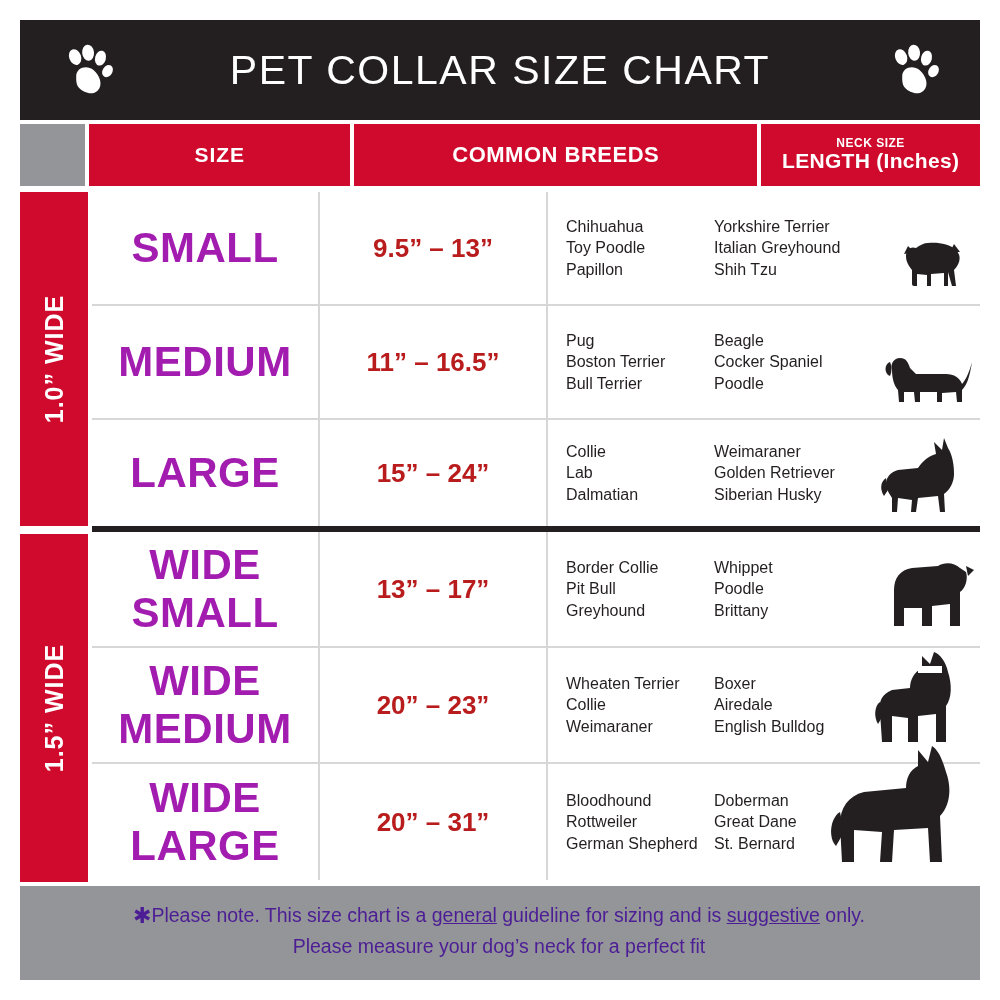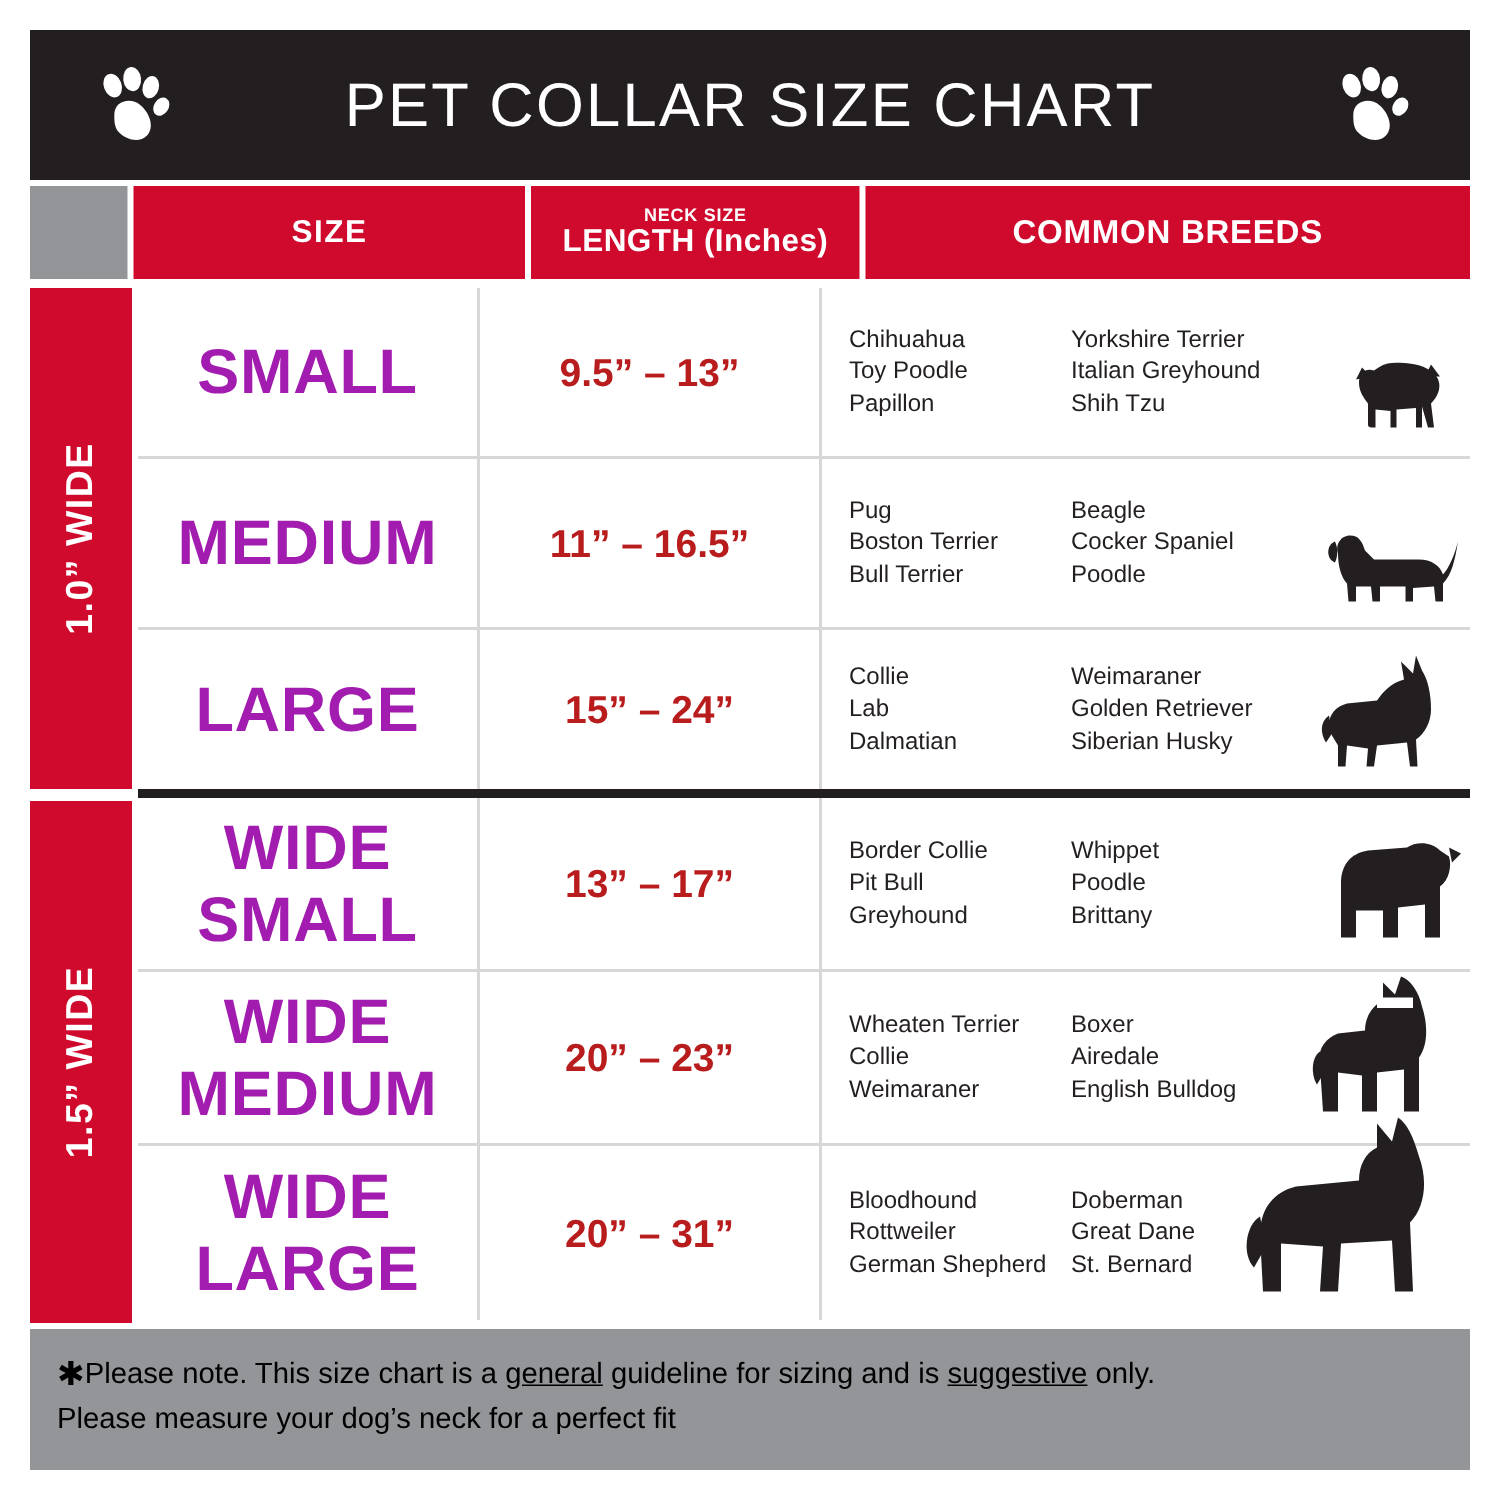--- a/index.html
+++ b/index.html
@@ -188,22 +188,23 @@
     top: 886px;
     width: 960px;
     height: 94px;
     background: #939598;
     box-sizing: border-box;
     padding: 14px 20px 0 18px;
   }
   .footer p {
     margin: 0;
     font-size: 19.5px;
-    color: #000000;
+    color: #4c1d95;
     line-height: 1.45;
+    text-align: center;
   }
   .footer .u { text-decoration: underline; }
   .footer .star { font-size: 22px; vertical-align: -1px; }
 </style>
 </head>
 <body>
 
 <div class="chart">
 
   <div class="header">
@@ -224,25 +225,25 @@
         <ellipse cx="75" cy="28" rx="10" ry="14" fill="#ffffff" transform="rotate(14 75 28)"></ellipse>
         <ellipse cx="88" cy="52" rx="9" ry="12" fill="#ffffff" transform="rotate(32 88 52)"></ellipse>
         <path d="M30 62 C30 45 50 40 62 50 C74 60 80 78 70 88 C60 98 44 92 36 84 C30 78 30 70 30 62 Z" fill="#ffffff"></path>
       </svg>
     </span>
   </div>
 
   <div class="colhead">
     <div class="grey-cell"></div>
     <div class="red-cell ch-size">SIZE</div>
+    <div class="red-cell ch-breeds">COMMON BREEDS</div>
     <div class="red-cell ch-length">
       <div class="small-label">NECK SIZE</div>
       <div class="big-label">LENGTH (Inches)</div>
     </div>
-    <div class="red-cell ch-breeds">COMMON BREEDS</div>
   </div>
 
   <div class="group-label group-a">
     <span>1.0” WIDE</span>
   </div>
   <div class="group-label group-b">
     <span>1.5” WIDE</span>
   </div>
 
   <div class="tbody">

